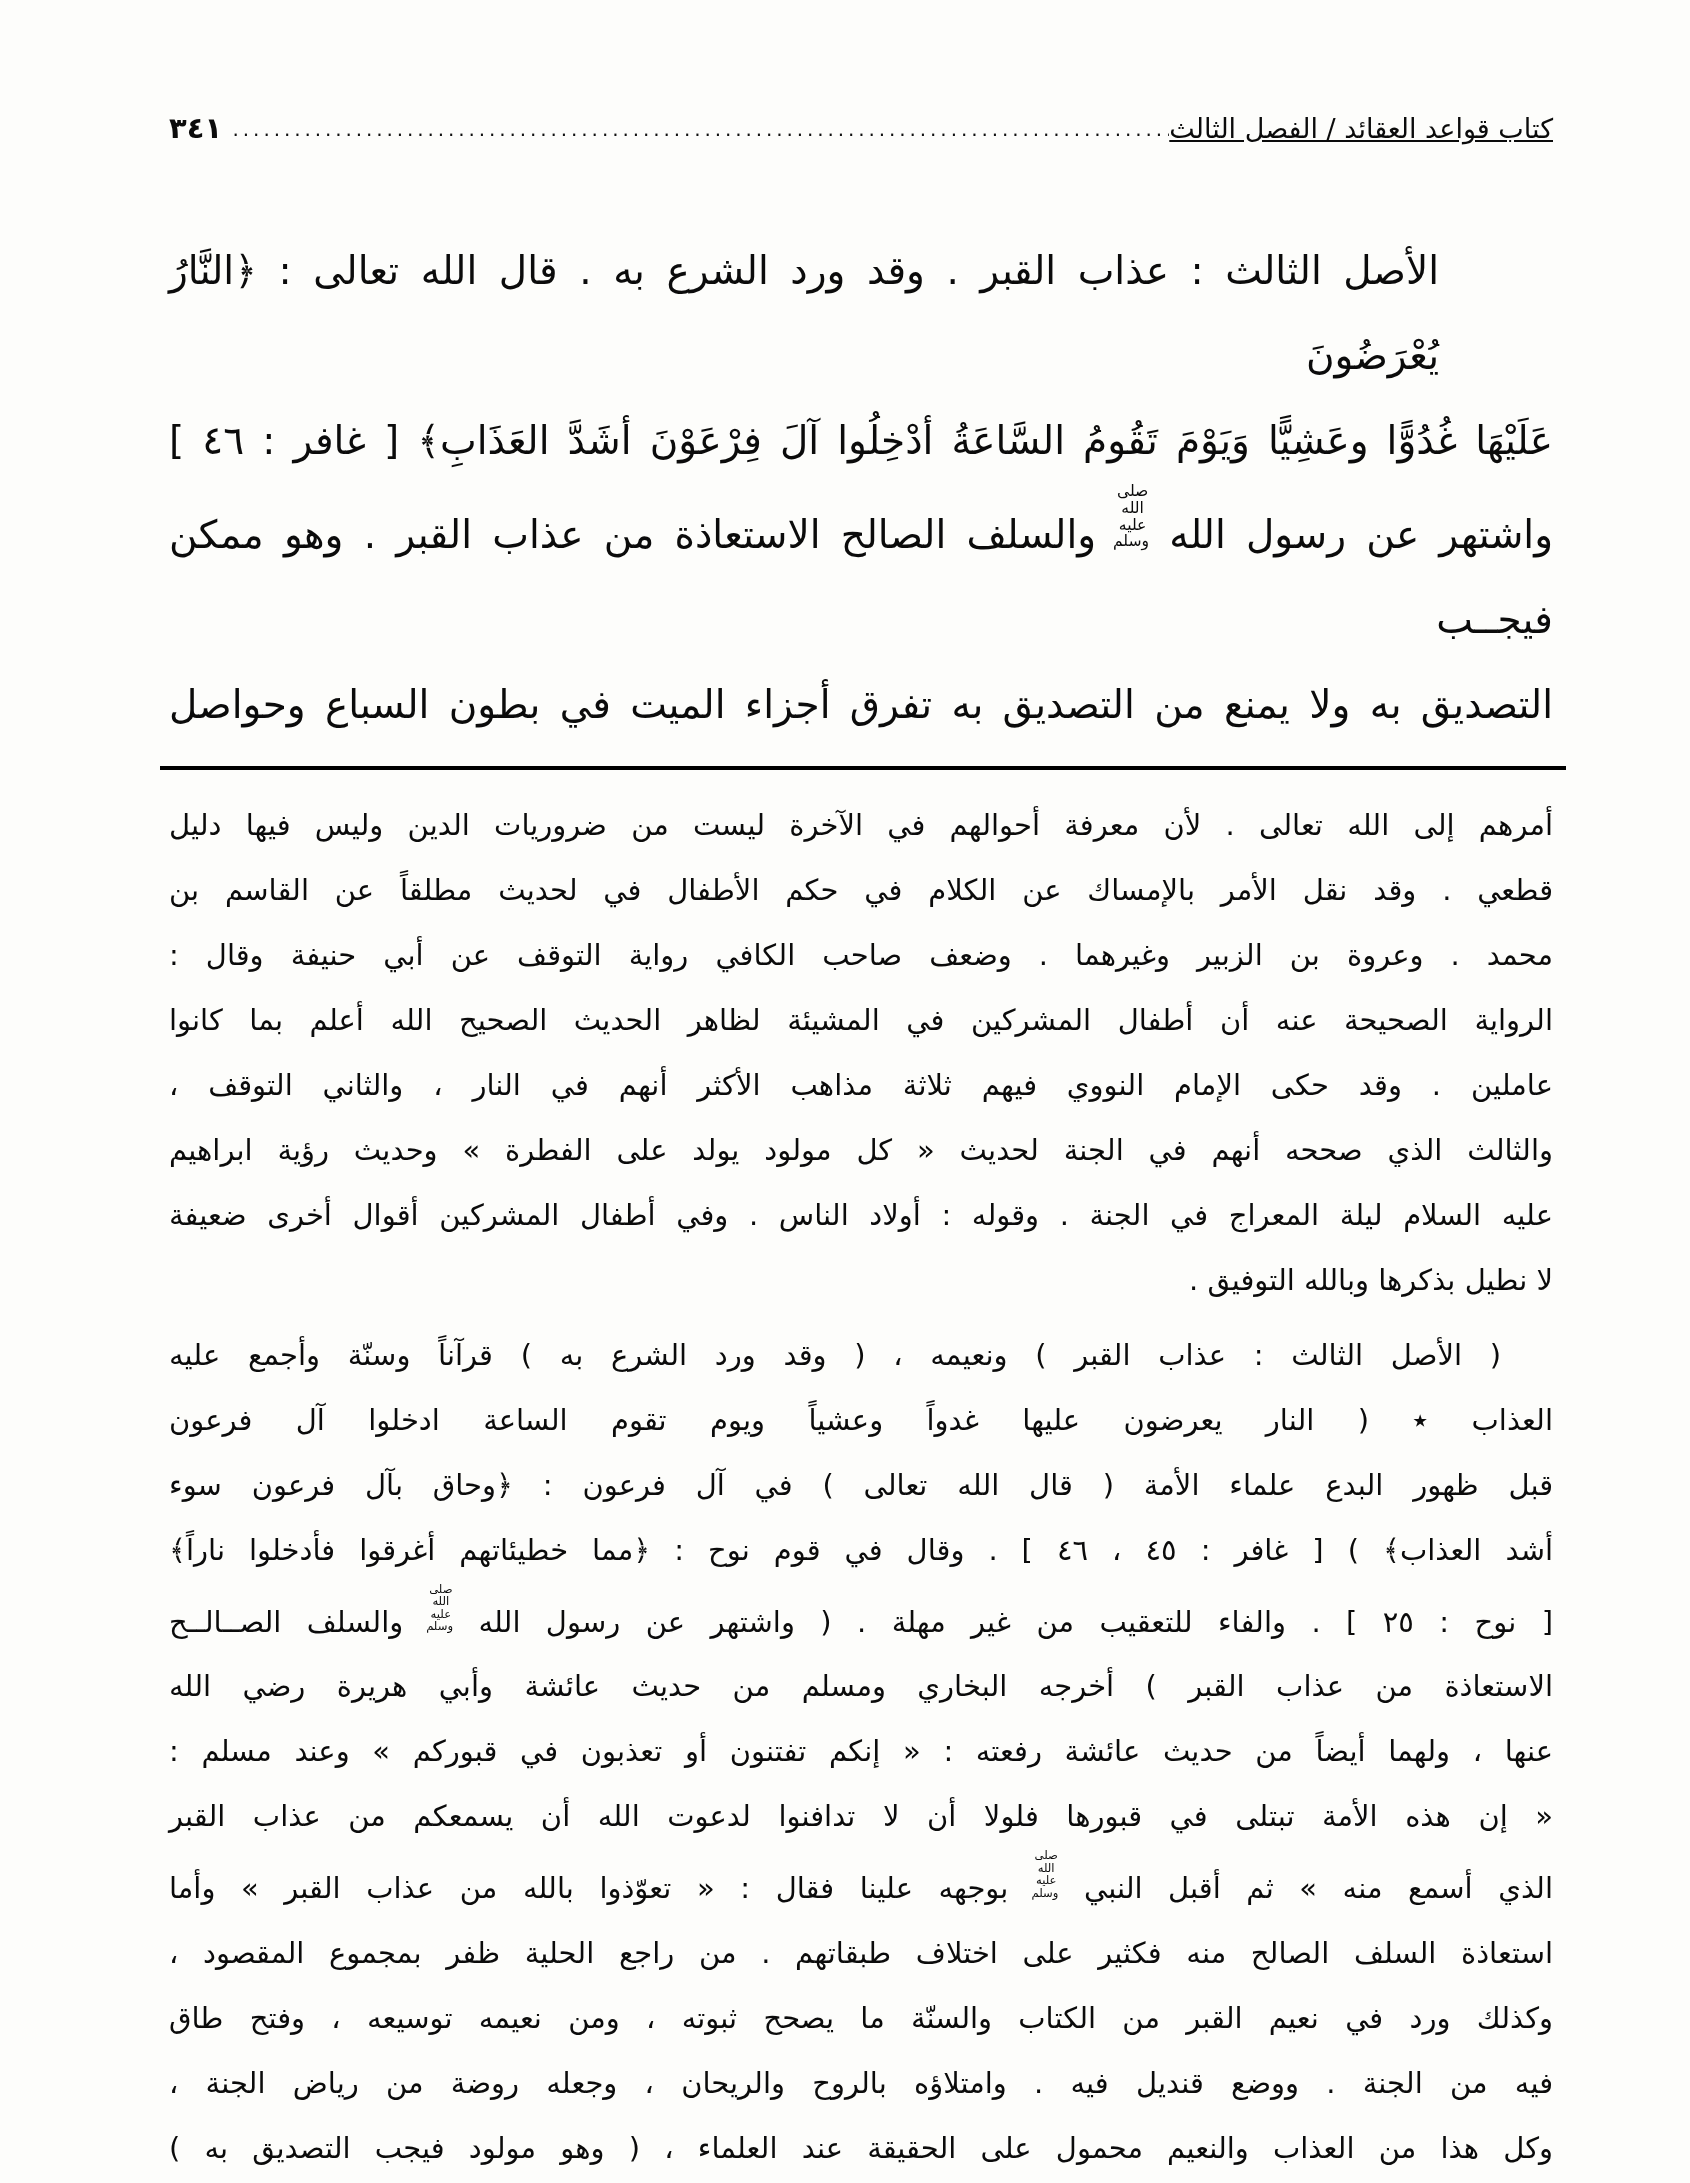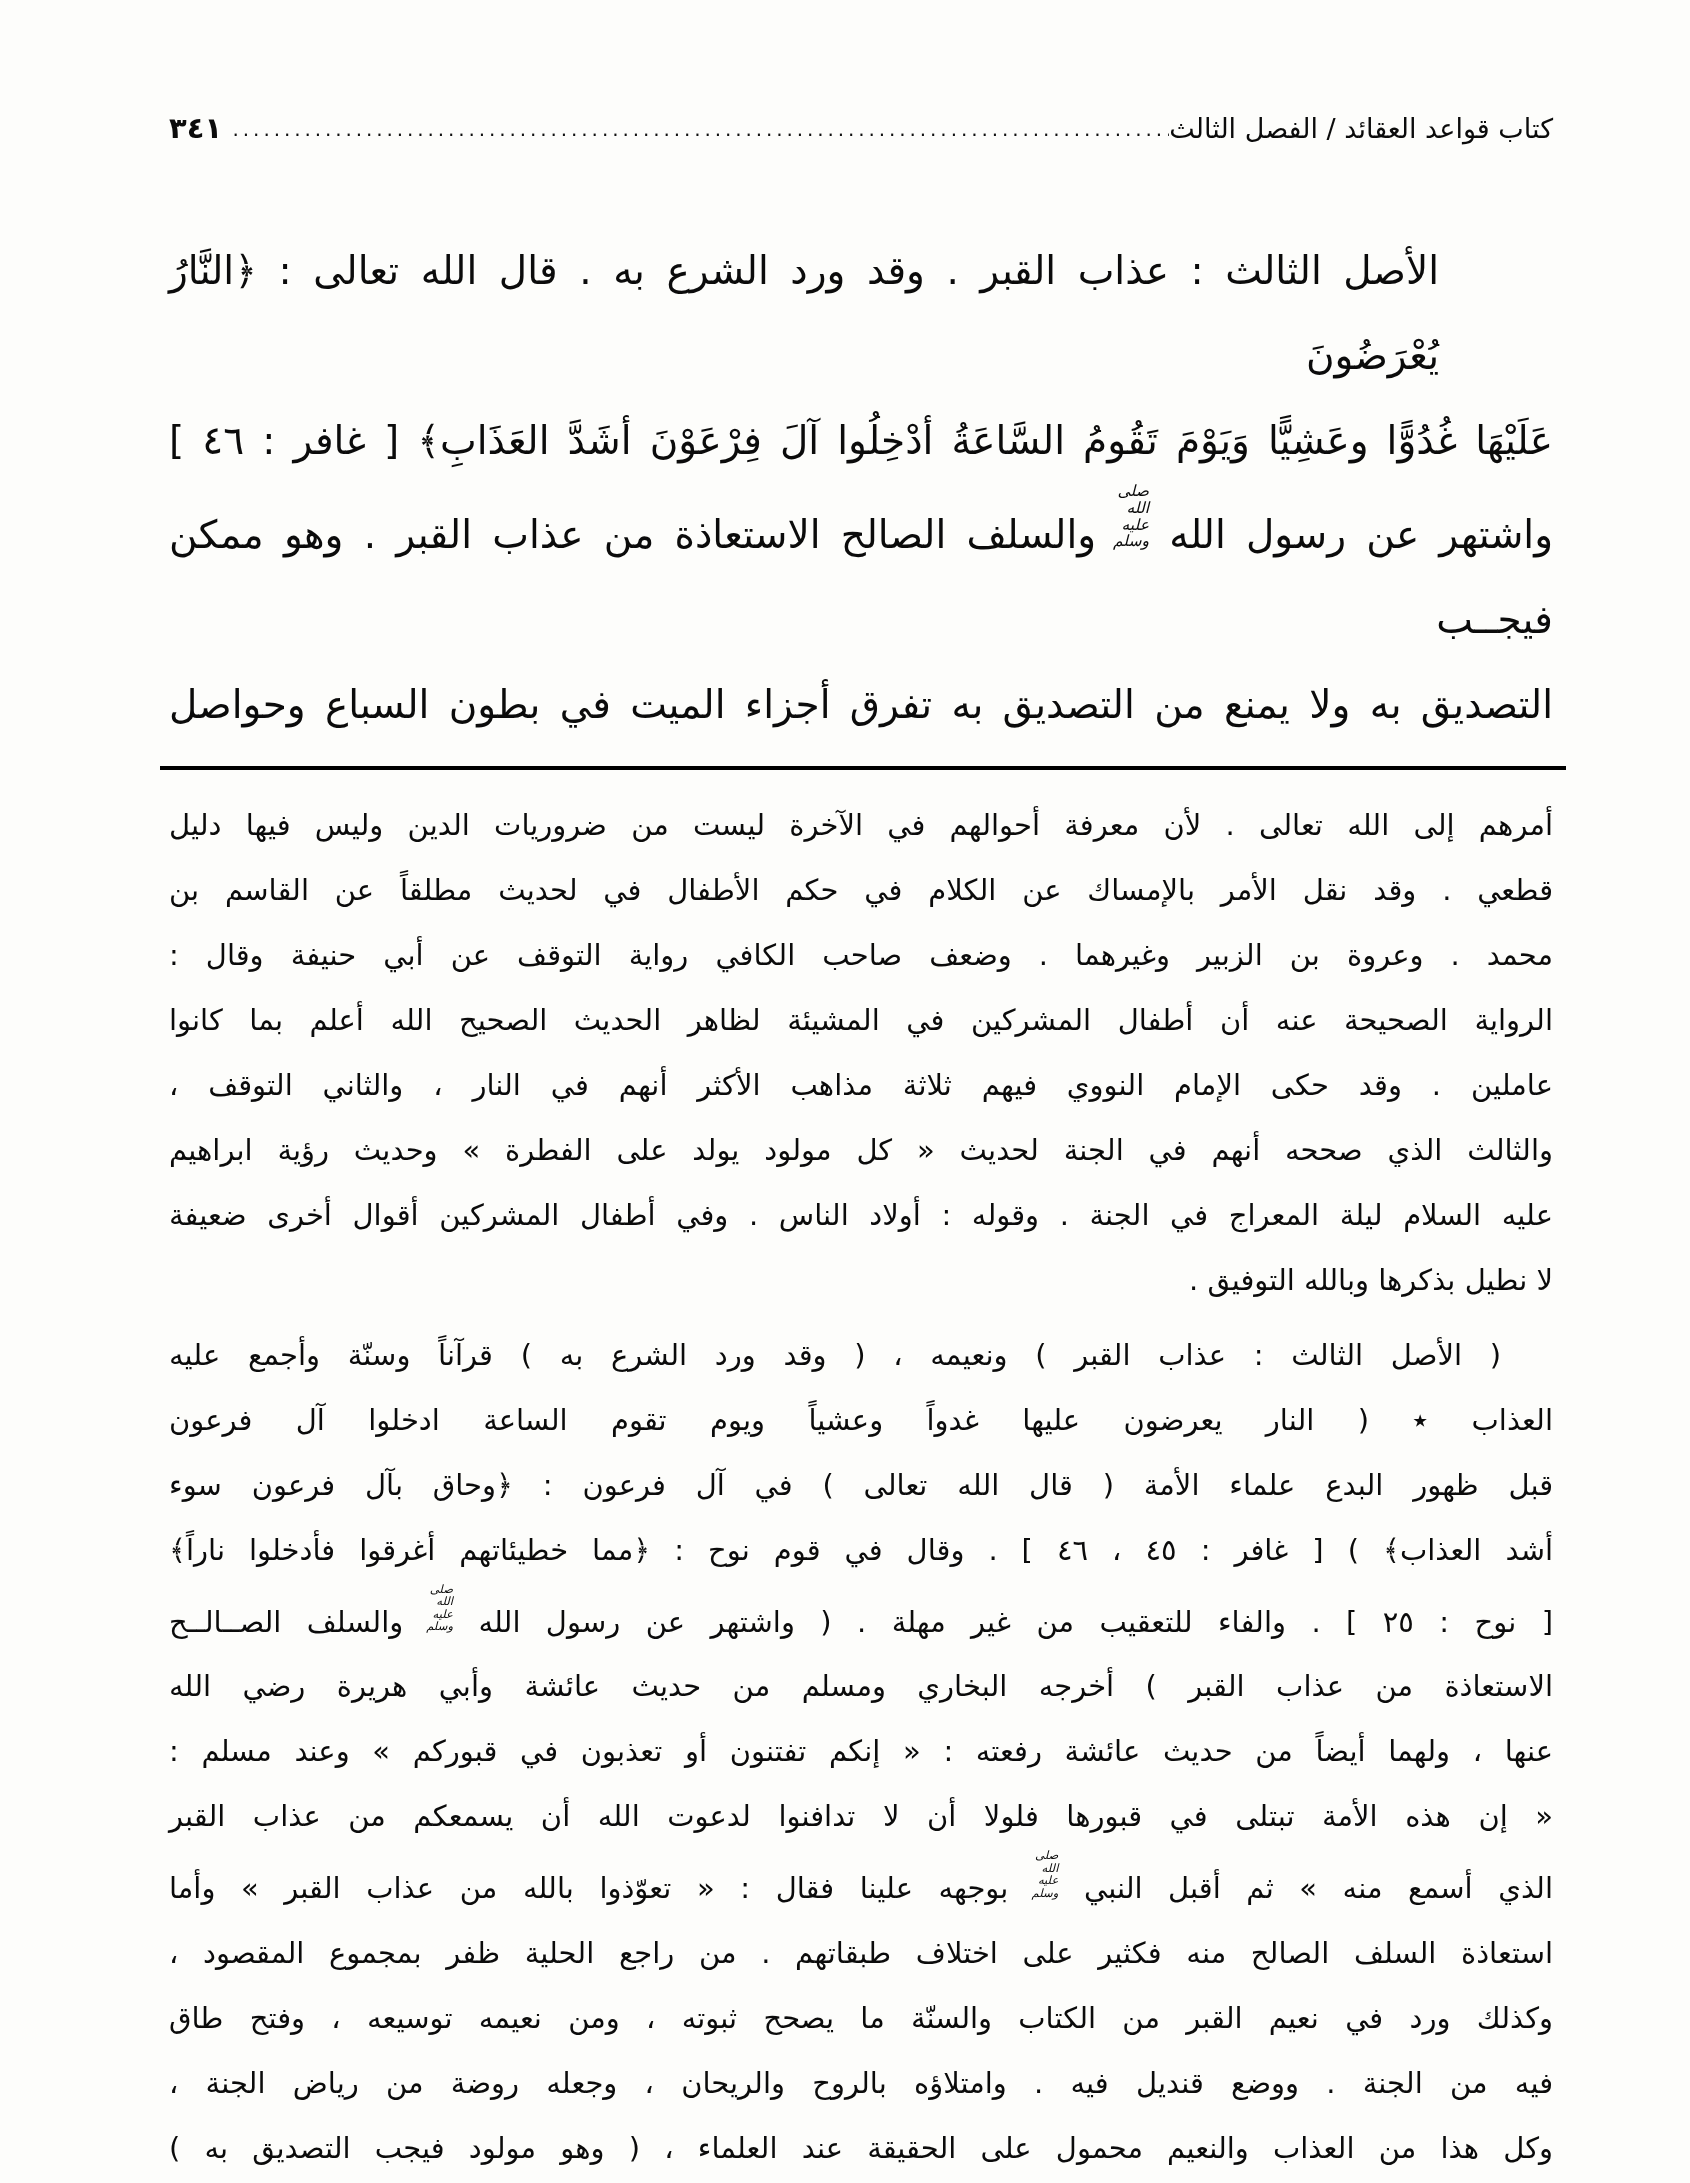--- a/index.html
+++ b/index.html
@@ -15,21 +15,21 @@
     position: absolute; inset: 0;
     padding: 111px 138px 0 168px;
     box-sizing: border-box;
   }
   
   .runhead {
     display: flex; align-items: baseline;
     font-size: 27px; height: 52px;
     white-space: nowrap;
   }
-  .runhead .title { font-weight: normal; letter-spacing: 0.4px; }
+  .runhead .title { font-weight: normal; letter-spacing: 0.4px; text-decoration: underline; }
   .runhead .dots {
     flex: 1 1 auto; overflow: hidden;
     font-size: 20px; letter-spacing: 3.9px;
     direction: ltr; text-align: left;
     padding: 0 10.5px; position: relative; top: -1.7px;
     color: #111;
   }
   .runhead .pagenum { font-weight: bold; font-size: 29px; }
   
   .matn {
@@ -58,24 +58,24 @@
     white-space: normal;
   }
   .tline.last { text-align-last: right; }
   .b { font-weight: normal; }
   
   .saw {
     display: inline-block;
     width: 2.1em;
     font-size: 0.40em;
     line-height: 1.08;
+    text-align: center;
     vertical-align: 0.10em;
     letter-spacing: 0;
     white-space: normal;
-    font-style: italic;
   }
 </style>
 </head>
 <body>
 
 <div class="page">
 
   <div class="runhead">
     <span class="title">كتاب قواعد العقائد / الفصل الثالث</span>
     <span class="dots">............................................................................................................</span>

